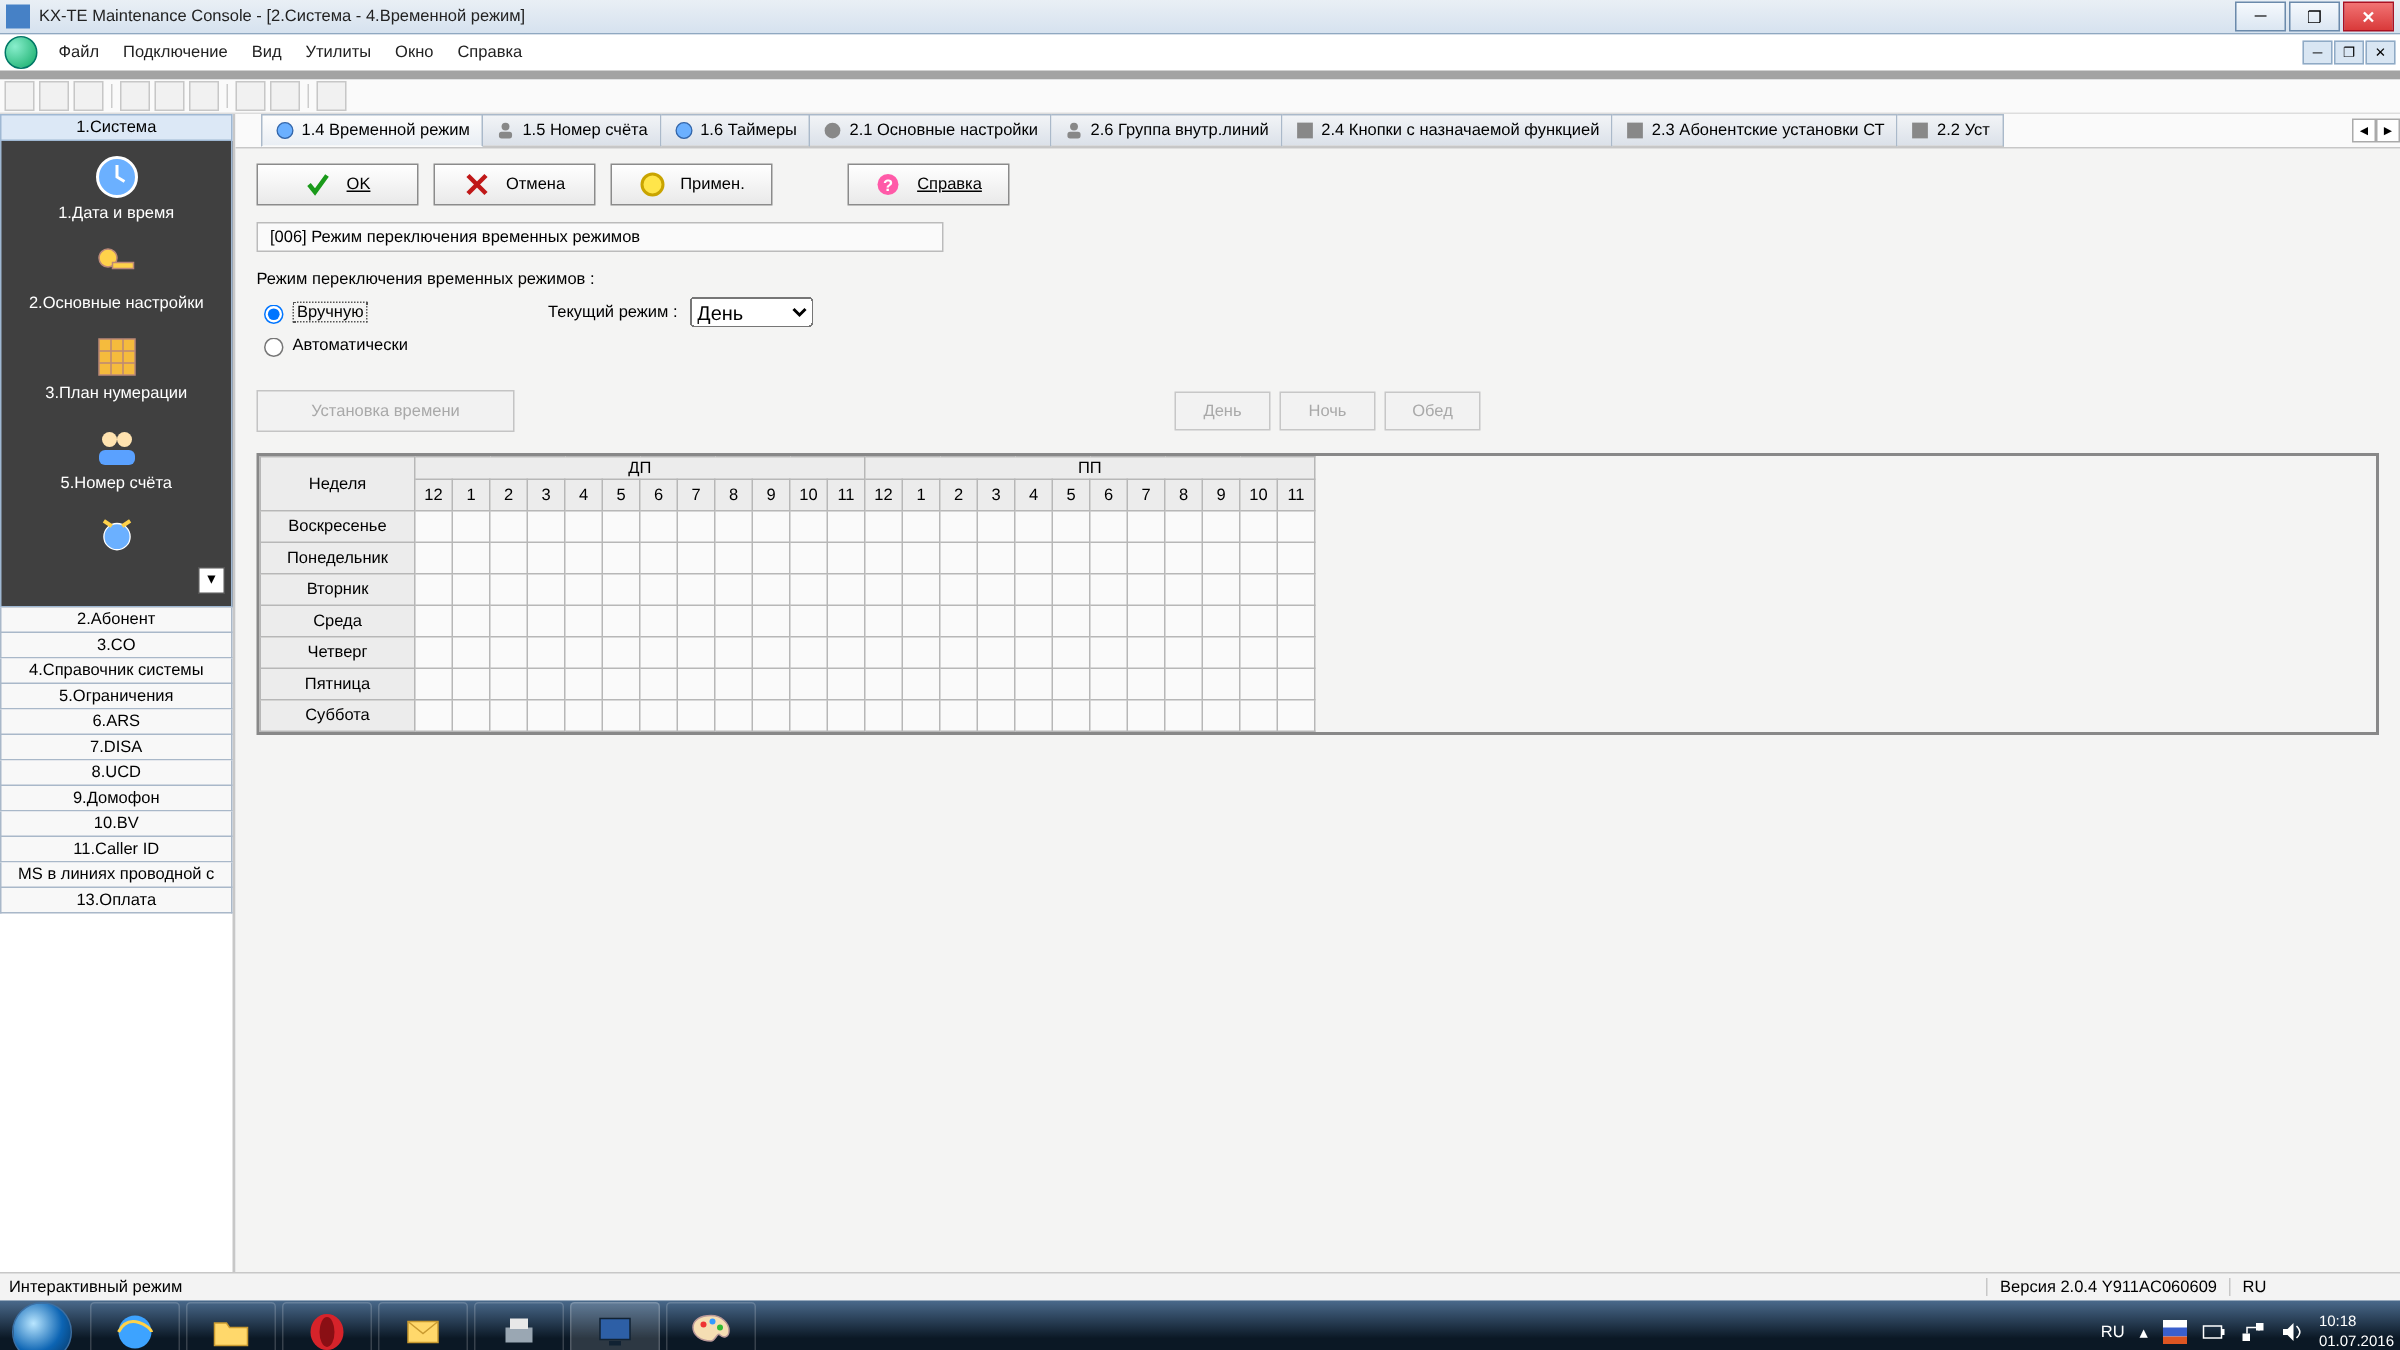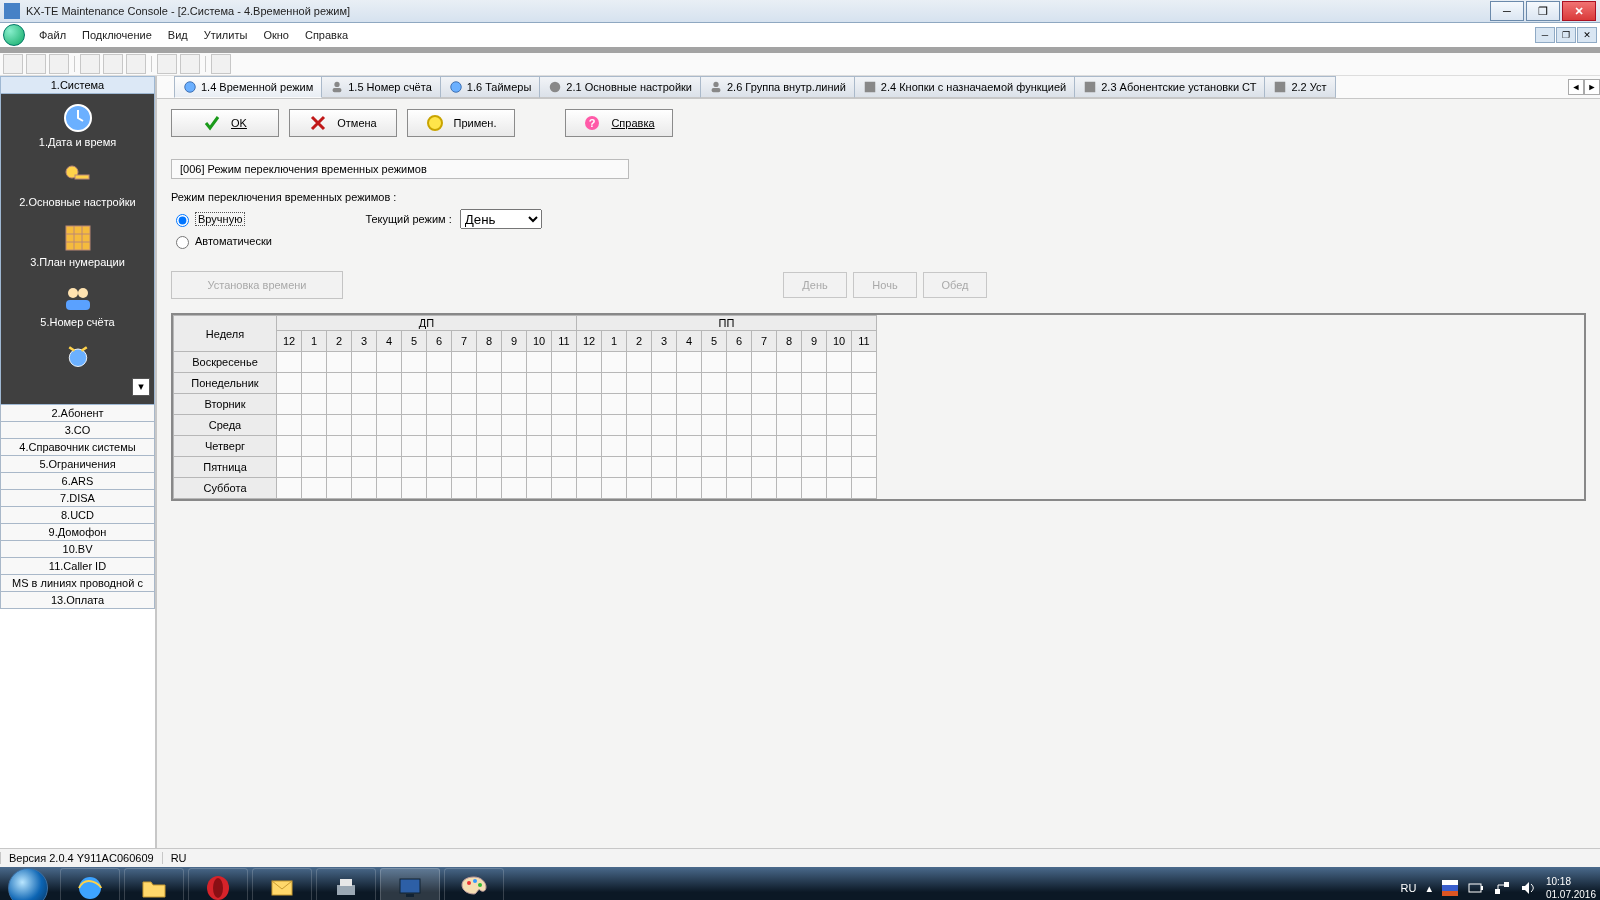--- a/index.html
+++ b/index.html
@@ -34,21 +34,21 @@
 .tab{display:flex;align-items:center;gap:4px;padding:0 8px;border:1px solid #aab9ca;background:linear-gradient(#fdfdfd,#e9eef4);border-bottom:1px solid #fafafa;white-space:nowrap}
 .tab+.tab{border-left:none}
 .tab.inactive{background:linear-gradient(#f2f4f7,#dbe1e9);border-bottom:1px solid #c7c7c7}
 .tab-ico{width:14px;height:14px}
 .tab-nav{margin-left:auto;display:flex;align-items:center}
 .tab-nav .nb{width:14px;height:14px;border:1px solid #aaa;background:#fff;font-size:9px;display:flex;align-items:center;justify-content:center}
 .btn-row{display:flex;gap:10px;padding:10px 14px}
 .action-btn{width:106px;height:26px;border:1px solid #8b8b8b;background:linear-gradient(#fff,#e9e9e9);display:flex;align-items:center;justify-content:center;gap:10px}
 .action-btn.help{margin-left:40px}
 .ico{width:18px;height:18px}
-.form-title{margin:12px 14px 12px;border:1px solid #bbb;background:#fafafa;padding:3px 8px;width:440px}
+.form-title{margin:1px 14px 12px;border:1px solid #bbb;background:#fafafa;padding:3px 8px;width:440px}
 .mode-label{margin:0 14px 4px}
 .radio-row{display:flex;align-items:center;margin:2px 14px}
 .radio-row input{margin-right:6px}
 .boxed{border:1px dotted #555;padding:0 2px}
 .current-mode{display:flex;align-items:center;gap:8px;margin-left:120px}
 .current-mode select{width:82px;height:20px}
 .line2{display:flex;align-items:center;margin:20px 14px 14px;gap:440px}
 .setup-btn{width:170px;height:26px;border:1px solid #c4c4c4;background:#f2f2f2;color:#a9a9a9;display:flex;align-items:center;justify-content:center}
 .mode-btns{display:flex;gap:6px}
 .mode-btn{width:62px;height:24px;border:1px solid #c7c7c7;background:#f2f2f2;color:#a9a9a9;display:flex;align-items:center;justify-content:center}
@@ -514,20 +514,21 @@
               <td class="hour"></td>
               <td class="hour"></td>
             </tr>
           </tbody>
       </table>
     </div>
   </div>
 </div>
 
 <div class="statusbar">
+  <div class="sl">Интерактивный режим</div>
   <div class="sr">Версия 2.0.4 Y911AC060609</div>
   <div class="sr" style="width:60px">RU</div>
   <div class="sr" style="width:20px"></div>
 </div>
 
 <div class="taskbar">
   <div class="start">
       <div class="orb"></div>
     </div>
   <div class="task-item">

